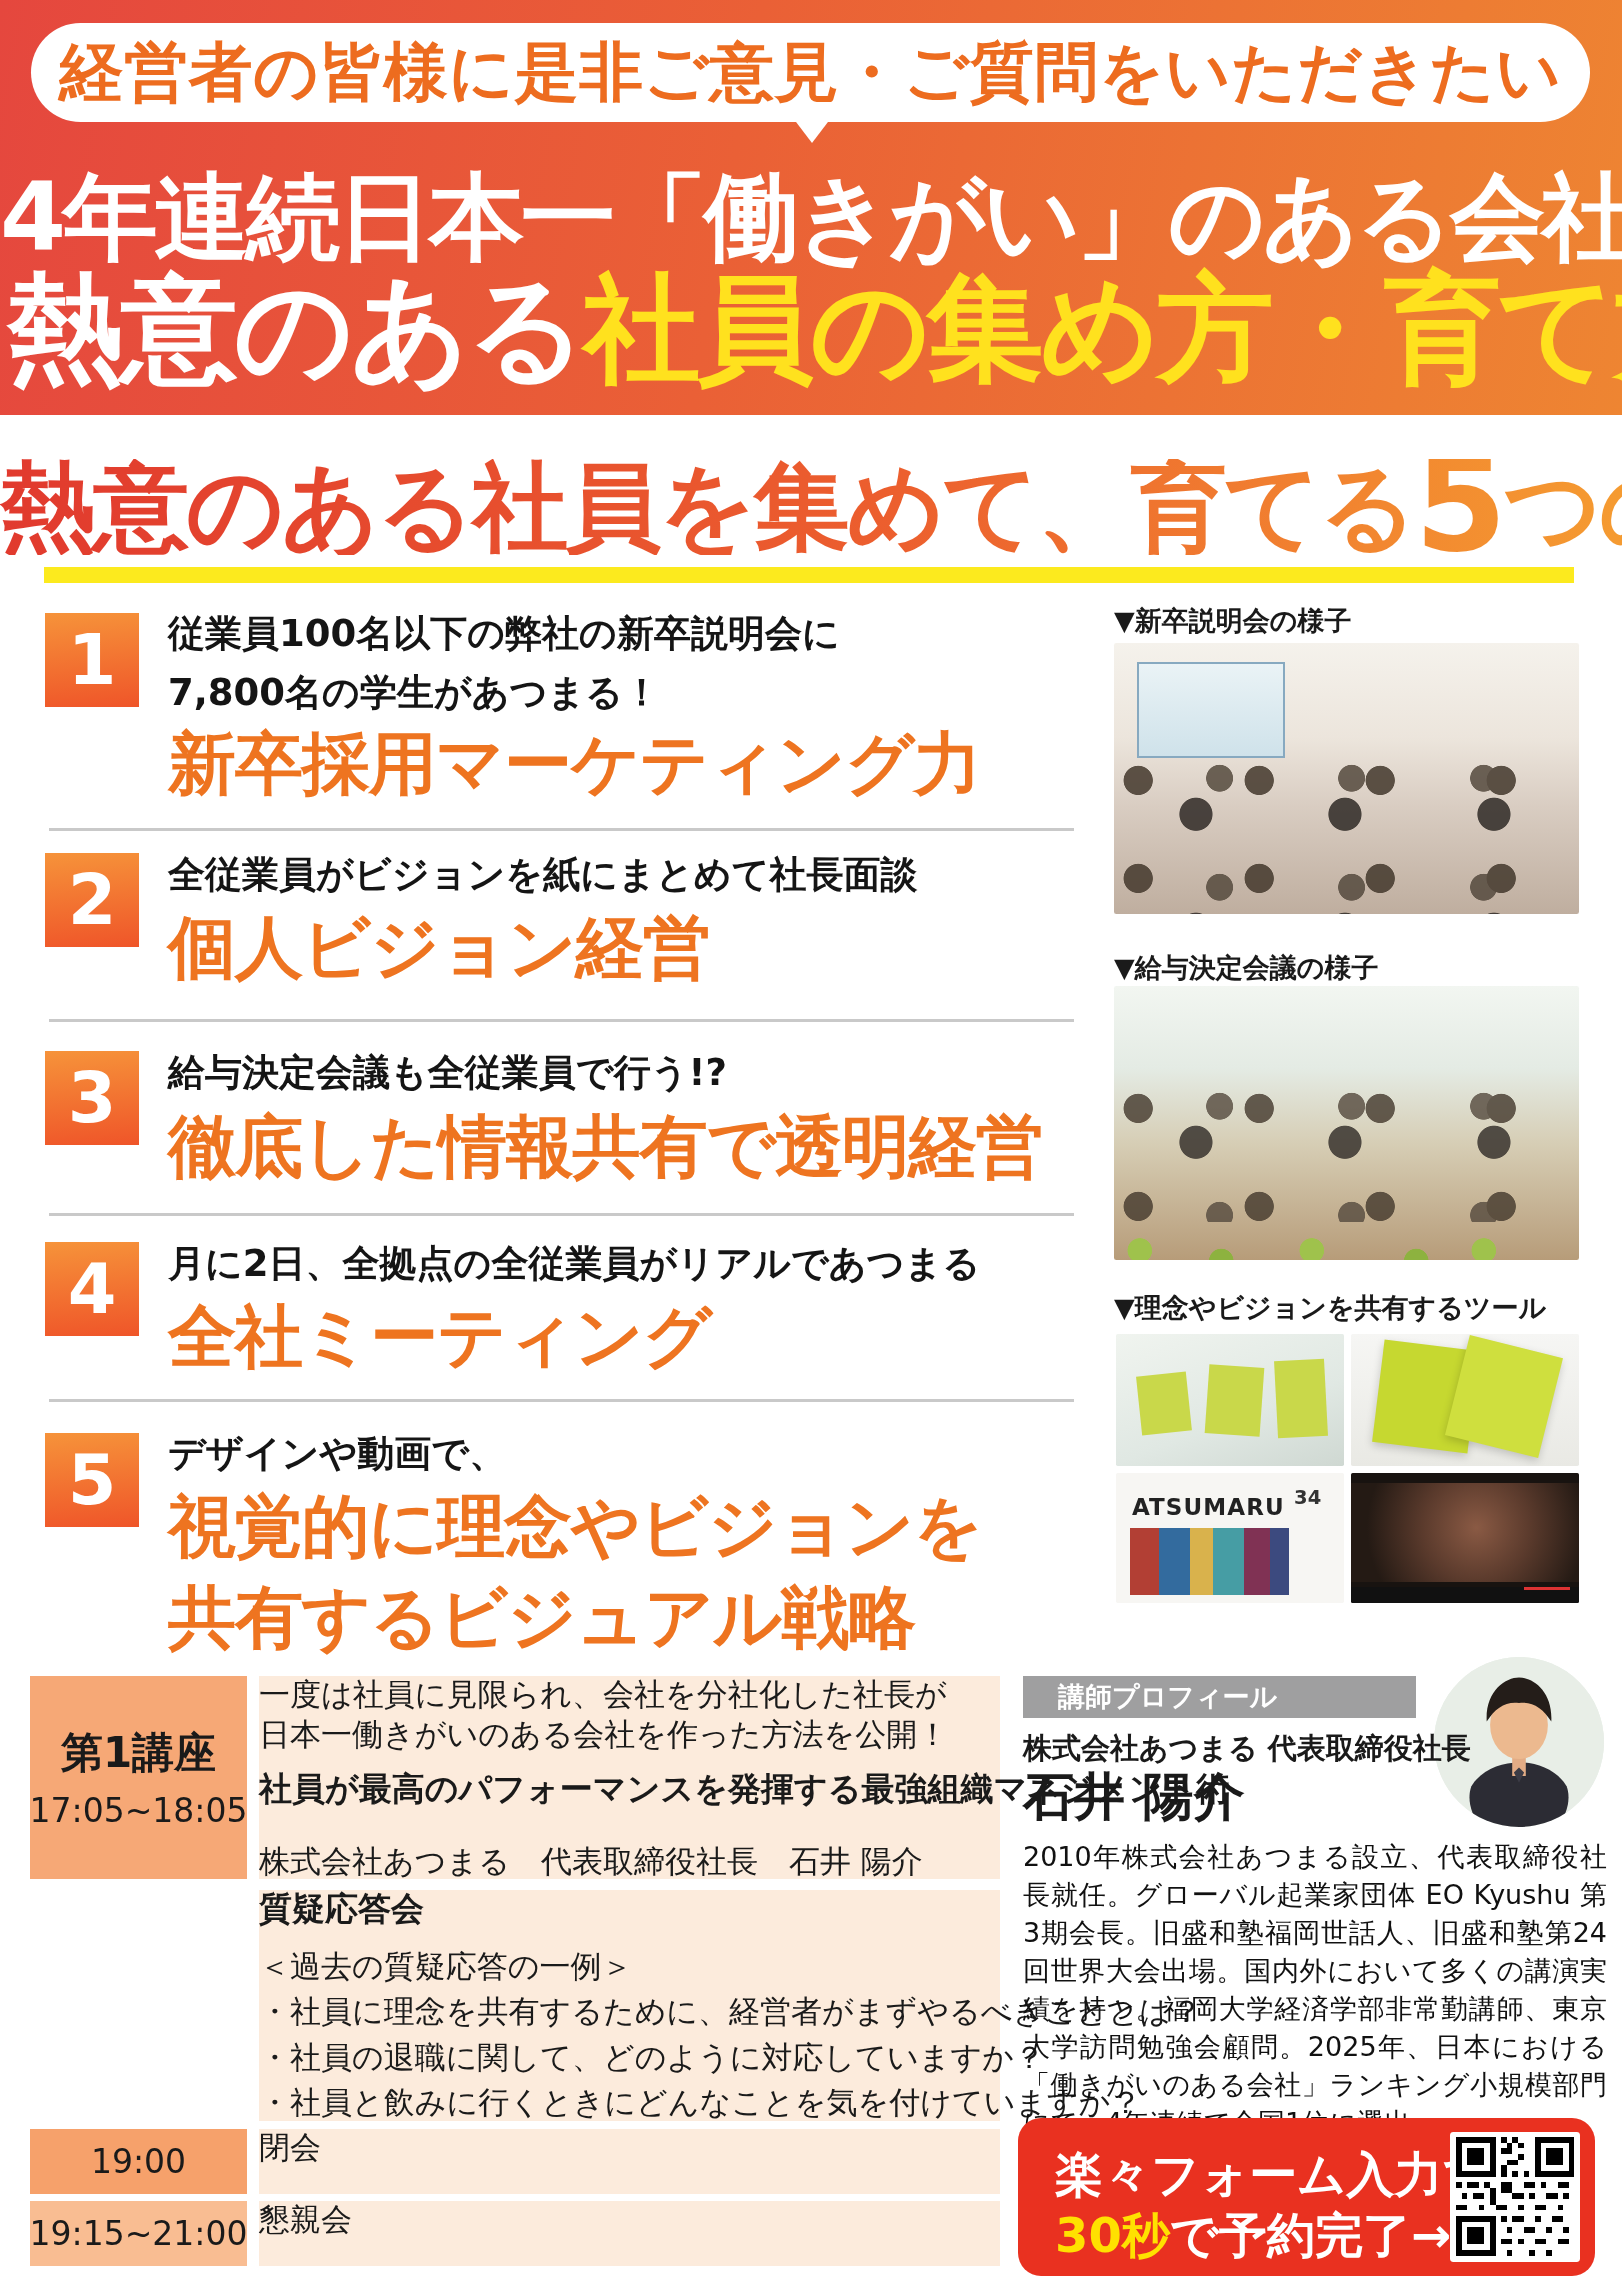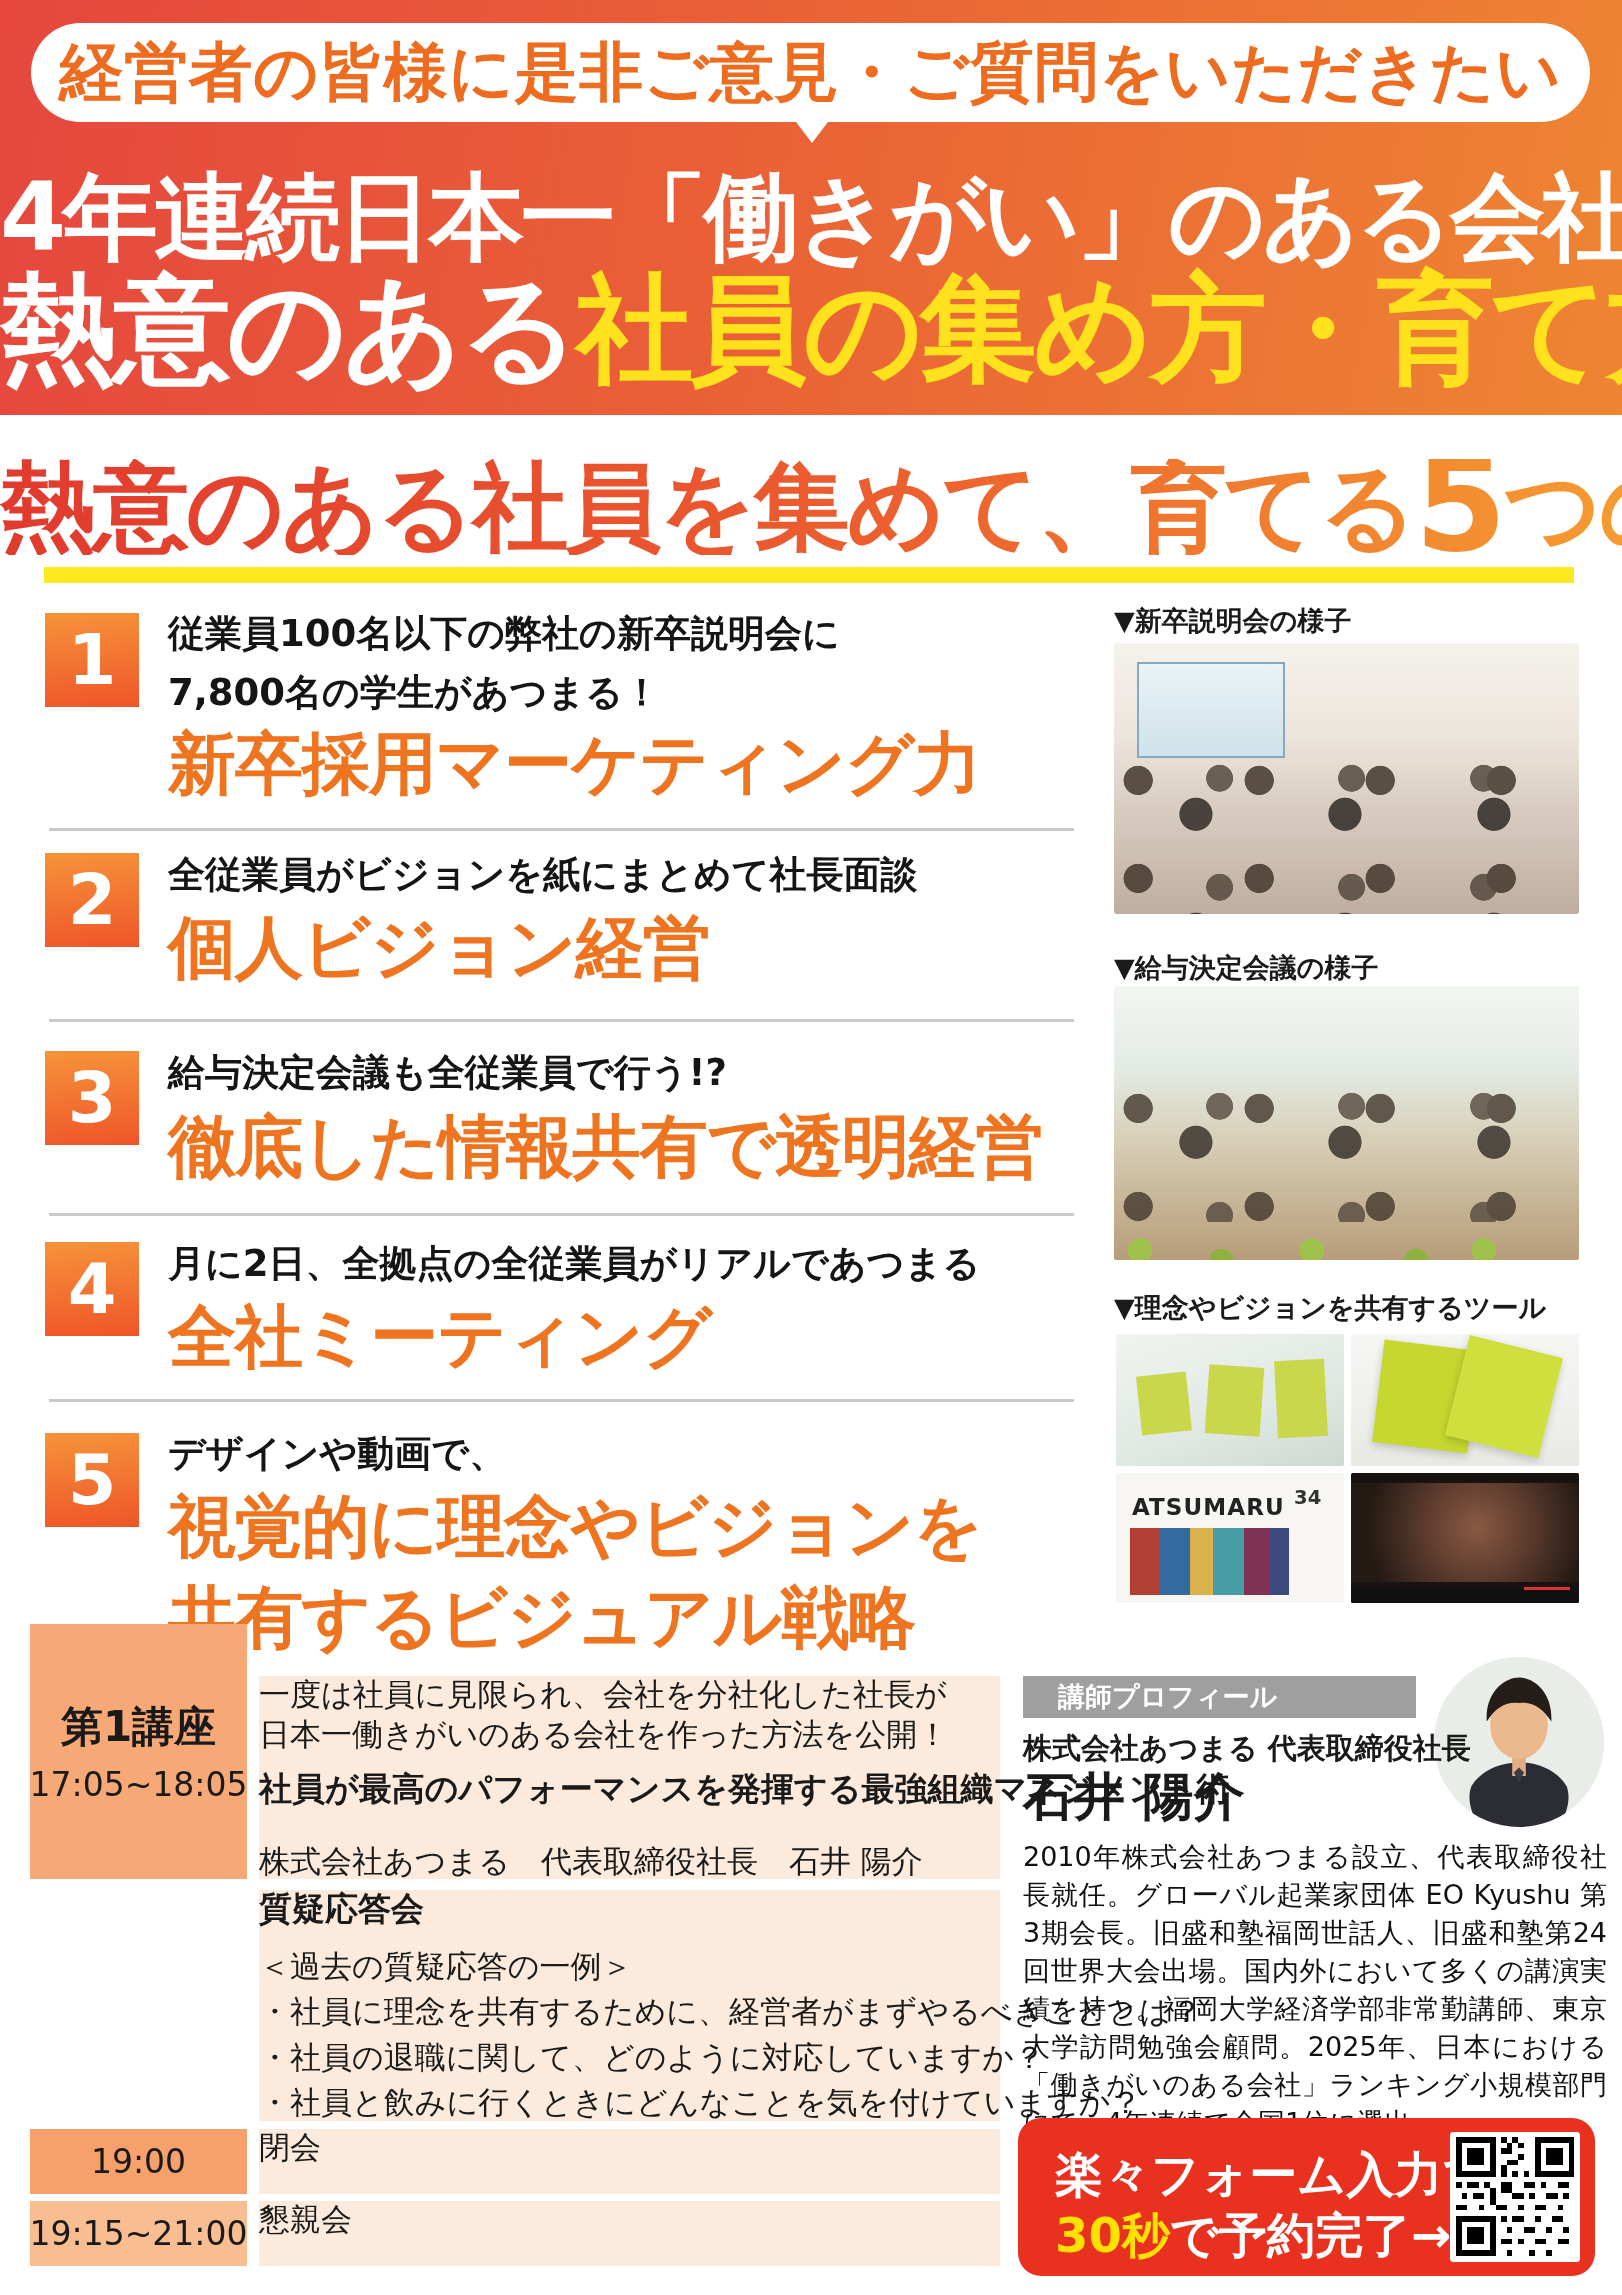--- a/index.html
+++ b/index.html
@@ -12,21 +12,21 @@
   .pill{position:absolute;left:31px;top:23px;width:1559px;height:99px;background:#ffffff;
         border-radius:52px;display:flex;align-items:center;justify-content:center;}
   .pill-text{font-size:64px;font-weight:bold;color:#ed6c1f;letter-spacing:0.6px;white-space:nowrap;}
   .pill-tail{position:absolute;left:793px;top:118px;width:0;height:0;
              border-left:19.5px solid transparent;border-right:19.5px solid transparent;
              border-top:25px solid #ffffff;}
   .title1{position:absolute;left:0;top:170px;width:1623px;text-align:center;
           font-size:95px;line-height:1;font-weight:bold;color:#ffffff;letter-spacing:-3.4px;white-space:nowrap;}
   .title2{position:absolute;left:0;top:270px;width:1623px;text-align:center;
           font-size:117px;line-height:1;font-weight:bold;letter-spacing:-3.4px;white-space:nowrap;}
-  .title2 .w{color:#ffffff;}
+  .title2 .w{color:#ffffff;padding-left:7px;}
   .title2 .y{color:#ffe11e;}
 
   
   .heading{position:absolute;left:0;top:459px;width:1623px;text-align:center;font-weight:bold;
            font-size:96px;line-height:1;letter-spacing:-2.9px;white-space:nowrap;
            background:linear-gradient(90deg,#e13a2e 0%,#ec5f2e 55%,#f59b31 100%);
            -webkit-background-clip:text;background-clip:text;color:transparent;}
   .heading .big{font-size:133px;line-height:0;vertical-align:-10.3px;}
   .yellow-bar{position:absolute;left:44px;top:567px;width:1530px;height:16px;background:#fcea1e;}
 
@@ -188,21 +188,21 @@
     <div class="mag-title">ATSUMARU</div>
     <div class="mag-issue">34</div>
     <div class="collage"></div>
   </div>
   <div class="tool t4" style="left:1351px;top:1473px;width:228px;height:130px">
     <div class="vframe"></div>
     <div class="vbar"></div>
     <div class="vprog"></div>
   </div>
 
-  <div class="tlabel lab1" style="top:1624px;height:255px">
+  <div class="tlabel lab1" style="top:1676px;height:203px">
     <span class="big">第1講座</span>
     <span class="time">17:05~18:05</span>
   </div>
   <div class="tcontent" style="top:1676px;height:203px">
     <div class="line">一度は社員に見限られ、会社を分社化した社長が</div>
     <div class="line">日本一働きがいのある会社を作った方法を公開！</div>
     <div class="boldline">社員が最高のパフォーマンスを発揮する最強組織マネジメント術</div>
     <div class="speaker">株式会社あつまる　代表取締役社長　石井 陽介</div>
   </div>
 

